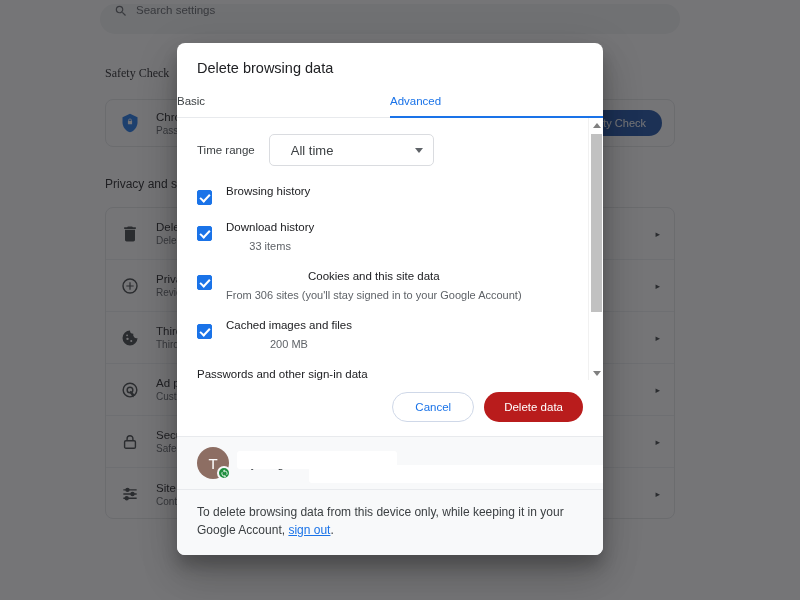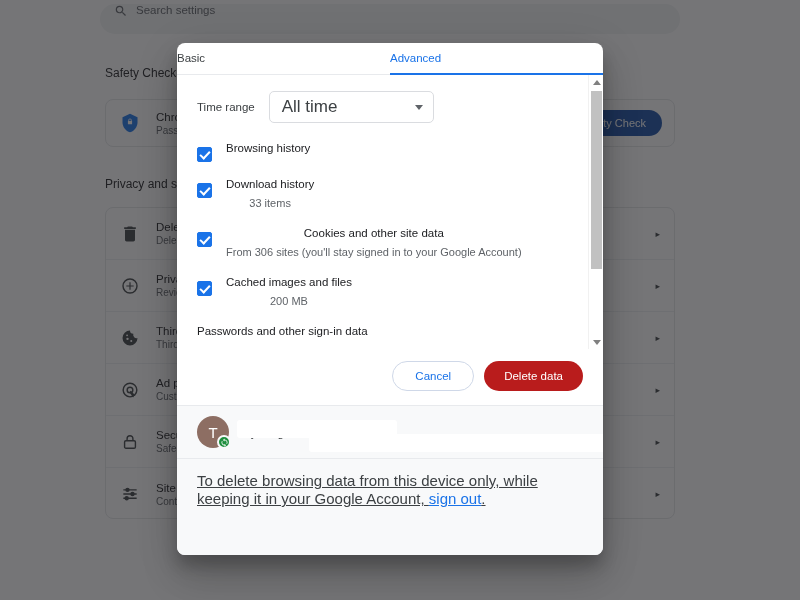--- a/index.html
+++ b/index.html
@@ -21,21 +21,21 @@
     background: #f1f3f4; border-radius: 16px;
     display: flex; align-items: flex-start; gap: 8px;
     padding: 0 14px;
   }
   .search-bar .s-icon { width: 14px; height: 14px; flex: 0 0 auto; }
   .search-bar .s-text { font-size: 11.5px; color: #5f6368; }
 
   .section-title {
     position: absolute; font-size: 12px; color: #202124; font-weight: 400;
   }
-  #title-safety { left: 105px; top: 66px; }
+  #title-safety { left: 105px; top: 66px; font-family: Liberation Serif, serif; }
   #title-privacy { left: 105px; top: 177px; }
 
   .card {
     position: absolute; background: #ffffff;
     border: 1px solid #e4e6e8; border-radius: 8px;
   }
   #safety-card { left: 105px; top: 99px; width: 570px; height: 48px;
       display: flex; align-items: center; padding: 0 14px; }
   #safety-card .sc-icon { width: 20px; height: 20px; flex: 0 0 auto; margin-right: 16px; }
   #safety-card .sc-texts { display: flex; flex-direction: column; gap: 2px; }
@@ -106,21 +106,21 @@
   #timerange-row {
     display: flex; align-items: center; gap: 14px;
     padding: 16px 20px 10px 20px;
   }
   #timerange-label { font-size: 11.5px; color: #3c4043; text-align: right; }
   #timerange-select {
     width: 165px; height: 32px; border: 1px solid #dadce0; border-radius: 5px;
     display: flex; align-items: center; justify-content: space-between;
     padding: 0 10px 0 12px; cursor: pointer; background: #fff;
   }
-  #timerange-value { font-size: 17px; color: #3c4043; }
+  #timerange-value { font-size: 13px; color: #3c4043; margin-left: 9px; }
   .caret-down { width: 0; height: 0; border-left: 4px solid transparent;
     border-right: 4px solid transparent; border-top: 5px solid #5f6368; }
 
   .citem {
     display: flex; align-items: flex-start; gap: 14px;
     padding: 7px 20px 7px 20px; cursor: pointer;
   }
   .cbox {
     width: 15px; height: 15px; border-radius: 2px; flex: 0 0 auto;
     margin-top: 7px; position: relative;
@@ -196,23 +196,22 @@
   #sync-status { font-size: 11.5px; color: #3c4043; }
   .redaction {
     position: absolute; background: #ffffff; border-radius: 3px;
   }
   #redact-a { left: -6px; top: -6px; width: 160px; height: 18px; }
   #redact-b { left: 66px; top: 8px; width: 300px; height: 18px; }
 
   #footer-note {
     background: #f8f9fa; border-top: 1px solid #e8eaed;
     padding: 13px 16px 16px 20px;
-    font-size: 15px; color: #3c4043; line-height: 18px;
+    font-size: 12px; color: #3c4043; line-height: 18px;
     flex: 1 1 auto;
-    text-decoration: underline;
   }
   #signout-link { color: #1a73e8; text-decoration: underline; cursor: pointer; }
 </style>
 </head>
 <body>
 
 <div id="bg-page">
 
   <div class="search-bar">
     <span class="s-icon">
@@ -331,20 +330,21 @@
       <span class="p-arrow">▸</span>
     </div>
 
   </div>
 </div>
 
 <div id="scrim"></div>
 
 <div id="dialog">
 
+  <div id="dialog-title">Delete browsing data</div>
 
   <div id="tabs">
     <div class="tab inactive">Basic</div>
     <div class="tab active">Advanced</div>
   </div>
 
   <div id="scroll-area">
     <div id="scroll-inner">
 
       <div id="timerange-row">
@@ -366,21 +366,21 @@
         <span class="cbox on"></span>
         <span class="ctexts">
           <span class="ctitle">Download history</span>
           <span class="csub">33 items</span>
         </span>
       </div>
 
       <div class="citem">
         <span class="cbox on"></span>
         <span class="ctexts">
-          <span class="ctitle">Cookies and other site data</span>
+          <span class="ctitle">Cookies and this site data</span>
           <span class="csub">From 306 sites (you'll stay signed in to your Google Account)</span>
         </span>
       </div>
 
       <div class="citem">
         <span class="cbox on"></span>
         <span class="ctexts">
           <span class="ctitle">Cached images and files</span>
           <span class="csub">200 MB</span>
         </span>

